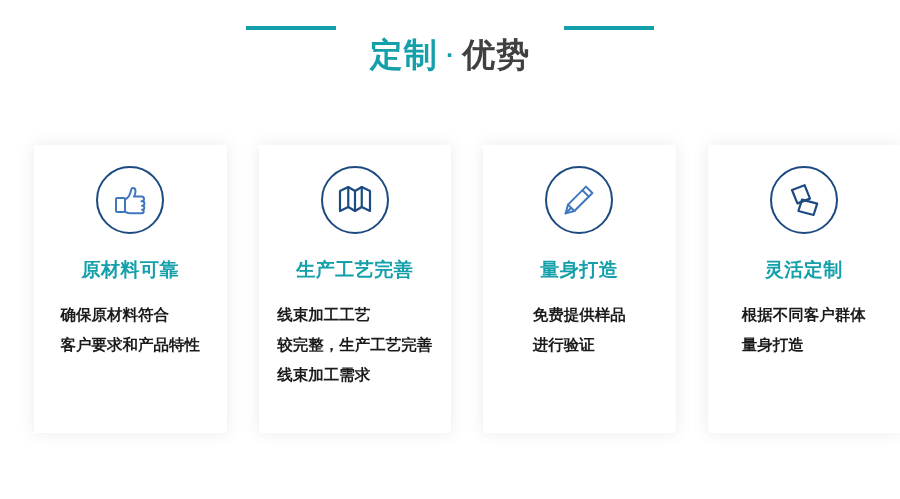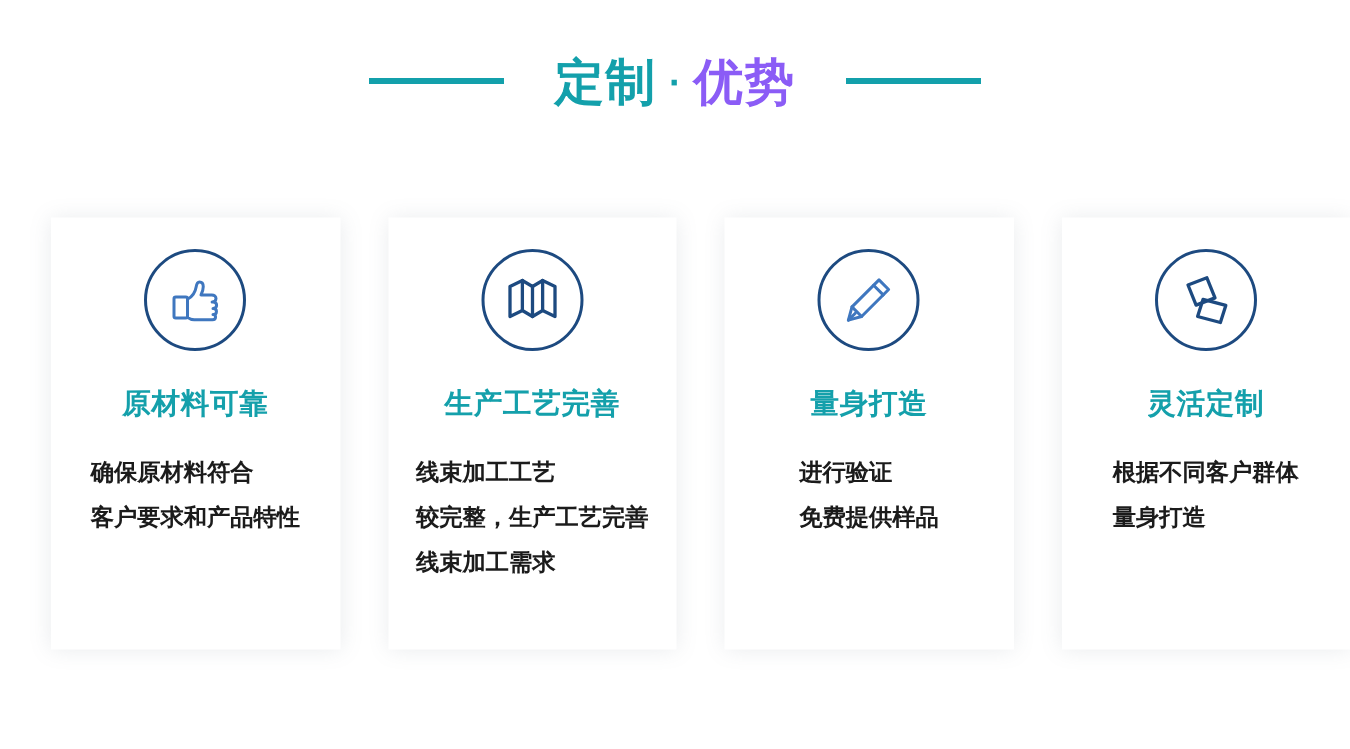--- a/index.html
+++ b/index.html
@@ -17,21 +17,20 @@
   }
 
   
   .section-title {
     position: absolute;
     top: 26px;
     left: 0;
     width: 900px;
     height: 56px;
     display: flex;
-    align-items: center;
     justify-content: center;
     gap: 34px;
   }
   .title-rule {
     width: 90px;
     height: 4px;
     background: #13a0ab;
     flex: none;
   }
   .title-text {
@@ -47,21 +46,21 @@
   .title-primary {
     color: #13a0ab;
   }
   .title-dot {
     color: #13a0ab;
     font-size: 20px;
     position: relative;
     top: 1px;
   }
   .title-secondary {
-    color: #8b5cf6;
+    color: #404040;
   }
 
   
   .cards-row {
     position: absolute;
     top: 145px;
     left: 34px;
     width: 866px;
     height: 288px;
     display: flex;
@@ -173,22 +172,22 @@
     <div class="icon-circle">
       <svg width="36" height="36" viewBox="0 0 36 36" fill="none" stroke="#3f77bf" stroke-width="2" stroke-linejoin="round" stroke-linecap="round">
         <path d="M25.0 4.6 L31.4 11.0 L13.4 29.0 L4.6 31.4 L7.0 22.6 Z"></path>
         <line x1="21.4" y1="8.2" x2="27.8" y2="14.6"></line>
         <line x1="7.0" y1="22.6" x2="13.4" y2="29.0"></line>
         <line x1="4.6" y1="31.4" x2="9.2" y2="26.8"></line>
       </svg>
     </div>
     <div class="card-title">量身打造</div>
     <div class="card-desc">
+      <span class="desc-line">免费提供样品</span>
       <span class="desc-line">进行验证</span>
-      <span class="desc-line">免费提供样品</span>
     </div>
   </div>
 
   <div class="card">
     <div class="icon-circle">
       <svg width="36" height="36" viewBox="0 0 36 36" fill="none" stroke="#1d4a80" stroke-width="2.2" stroke-linejoin="round" stroke-linecap="round">
         <path d="M16.0 17.6 L31.2 21.6 L27.6 33.0 L12.4 29.0 Z"></path>
         <path d="M6.0 8.0 L18.6 3.2 L24.0 16.6 L11.4 21.4 Z"></path>
       </svg>
     </div>

